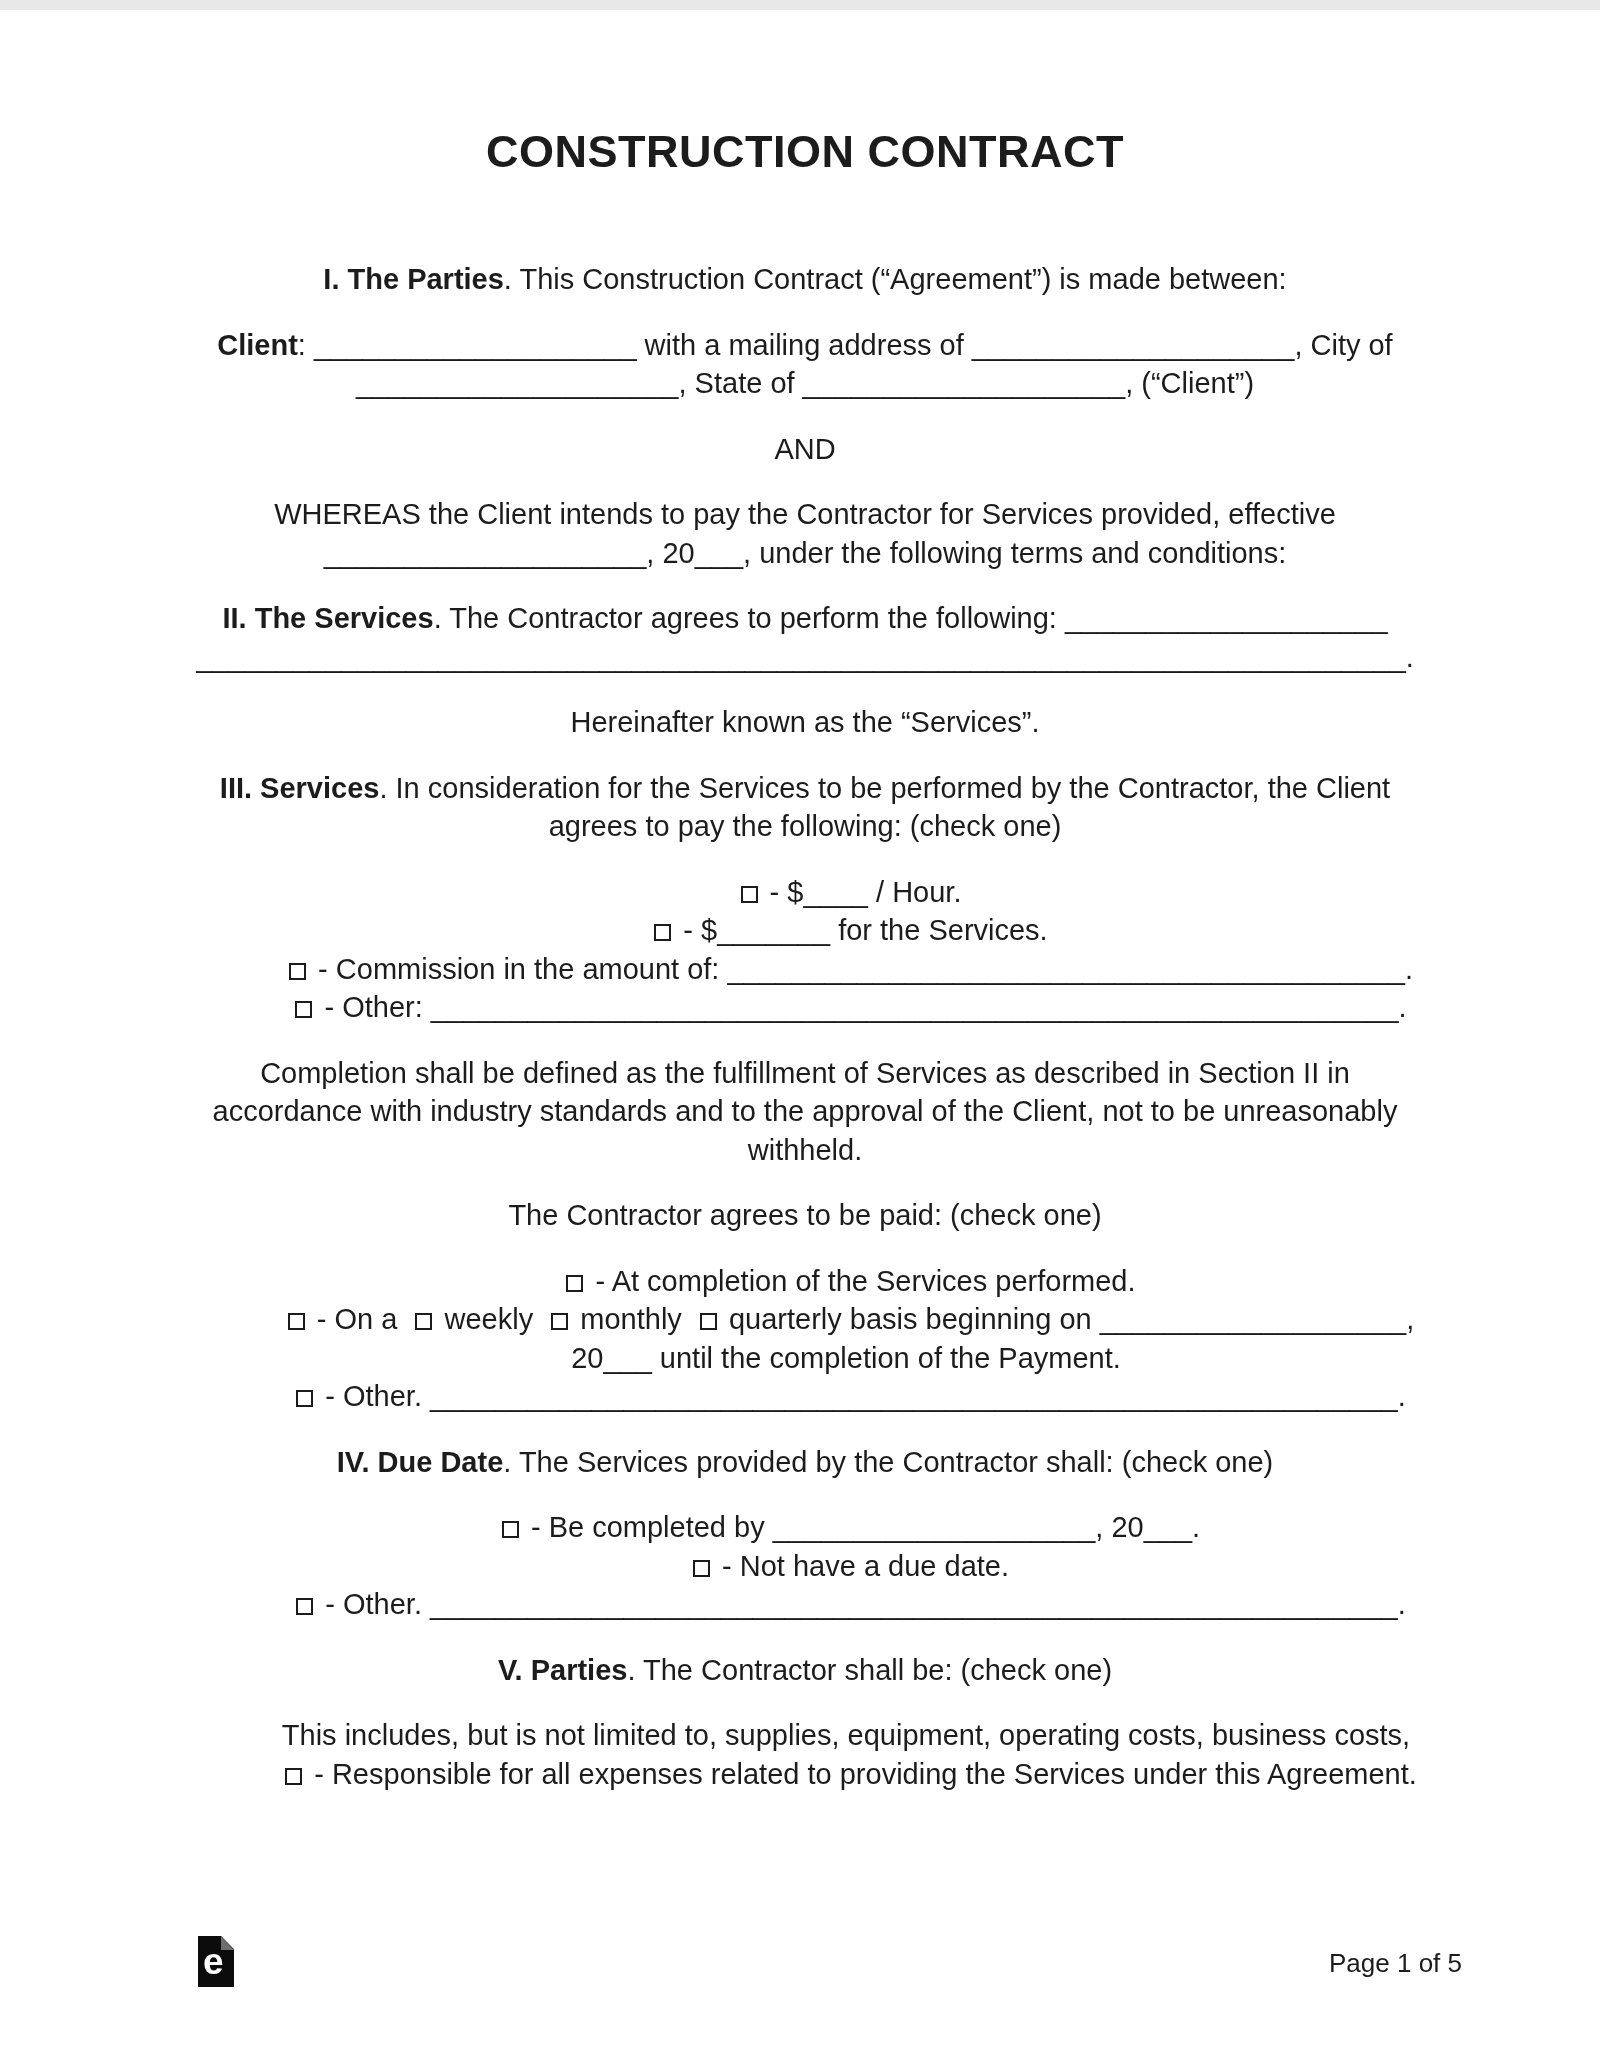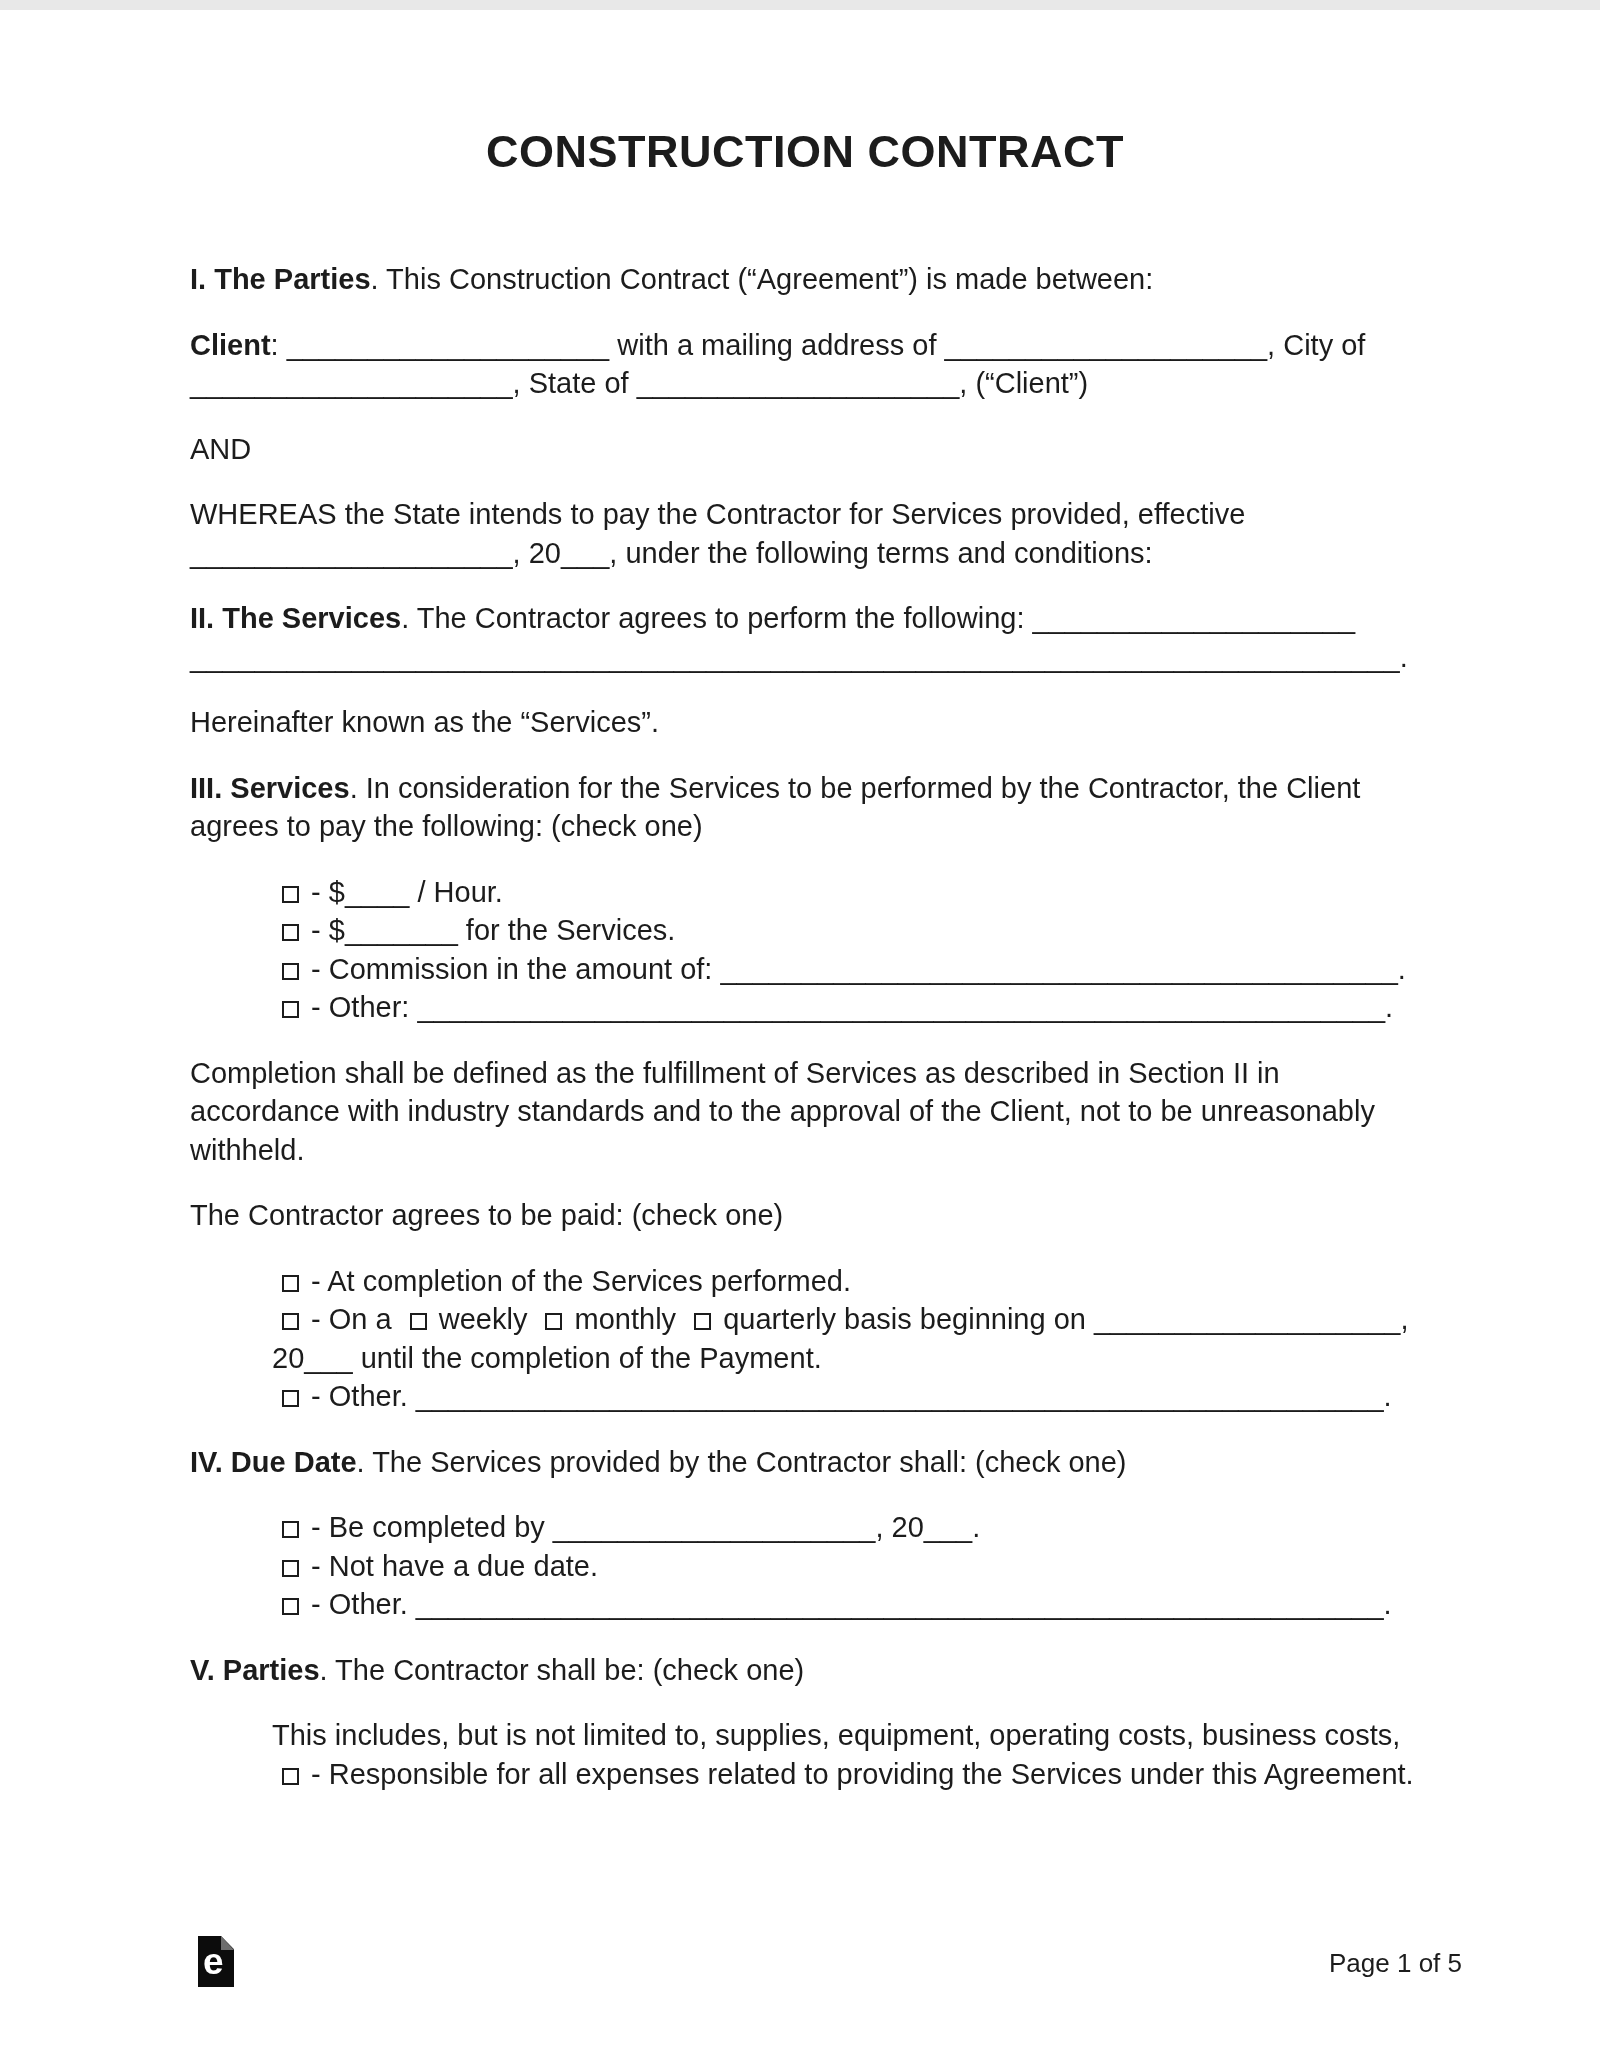--- a/index.html
+++ b/index.html
@@ -21,21 +21,21 @@
   }
   .title {
     font-size: 45px;
     font-weight: bold;
     line-height: 60px;
     text-align: center;
     letter-spacing: 0.5px;
     margin-bottom: 78px;
     white-space: pre;
   }
-  .para, .list { margin-bottom: 27px; }
+  .para, .list { margin-bottom: 27px; text-align: center; }
   .line {
     font-size: 29px;
     line-height: 38.5px;
     height: 38.5px;
     white-space: pre;
   }
   .bold { font-weight: bold; }
   .item { padding-left: 82px; }
   .cb {
     display: inline-block;
@@ -95,21 +95,21 @@
           <div class="line"><span class="bold">I. The Parties</span><span class="txt">. This Construction Contract (“Agreement”) is made between:</span></div>
         </div>
         <div class="para">
           <div class="line"><span class="bold">Client</span><span class="txt">: ____________________ with a mailing address of ____________________, City of</span></div>
           <div class="line"><span class="txt">____________________, State of ____________________, (“Client”)</span></div>
         </div>
         <div class="para">
           <div class="line"><span class="txt">AND</span></div>
         </div>
         <div class="para">
-          <div class="line"><span class="txt">WHEREAS the State intends to pay the Contractor for Services provided, effective</span></div>
+          <div class="line"><span class="txt">WHEREAS the Client intends to pay the Contractor for Services provided, effective</span></div>
           <div class="line"><span class="txt">____________________, 20___, under the following terms and conditions:</span></div>
         </div>
         <div class="para">
           <div class="line"><span class="bold">II. The Services</span><span class="txt">. The Contractor agrees to perform the following: ____________________</span></div>
           <div class="line"><span class="txt">___________________________________________________________________________.</span></div>
         </div>
         <div class="para">
           <div class="line"><span class="txt">Hereinafter known as the “Services”.</span></div>
         </div>
         <div class="para">

